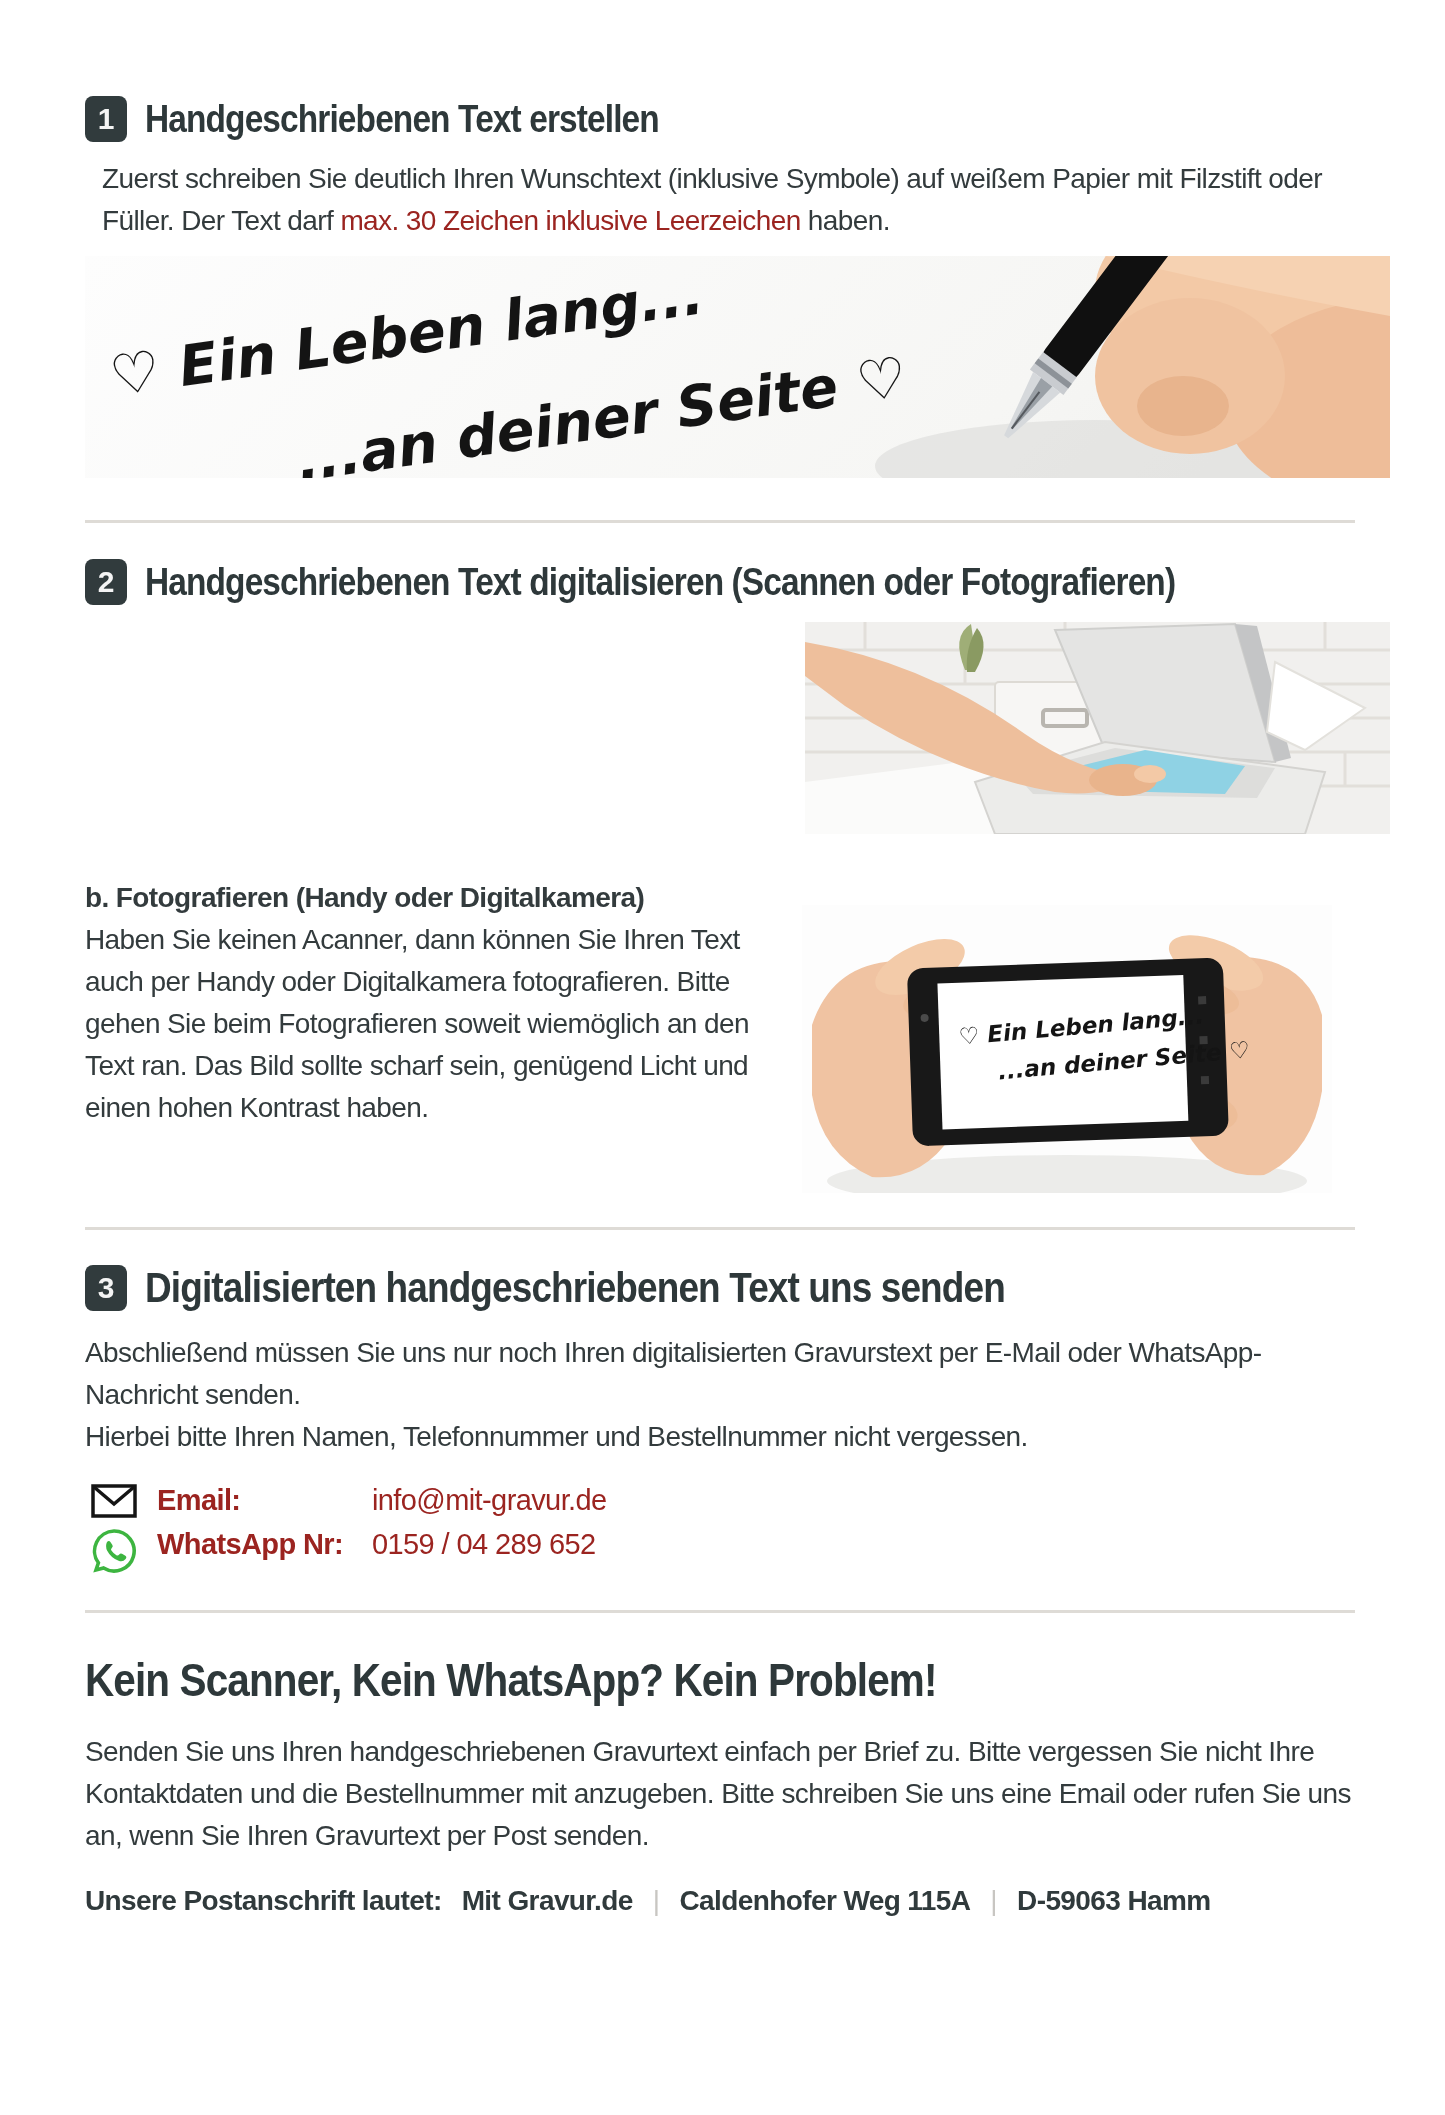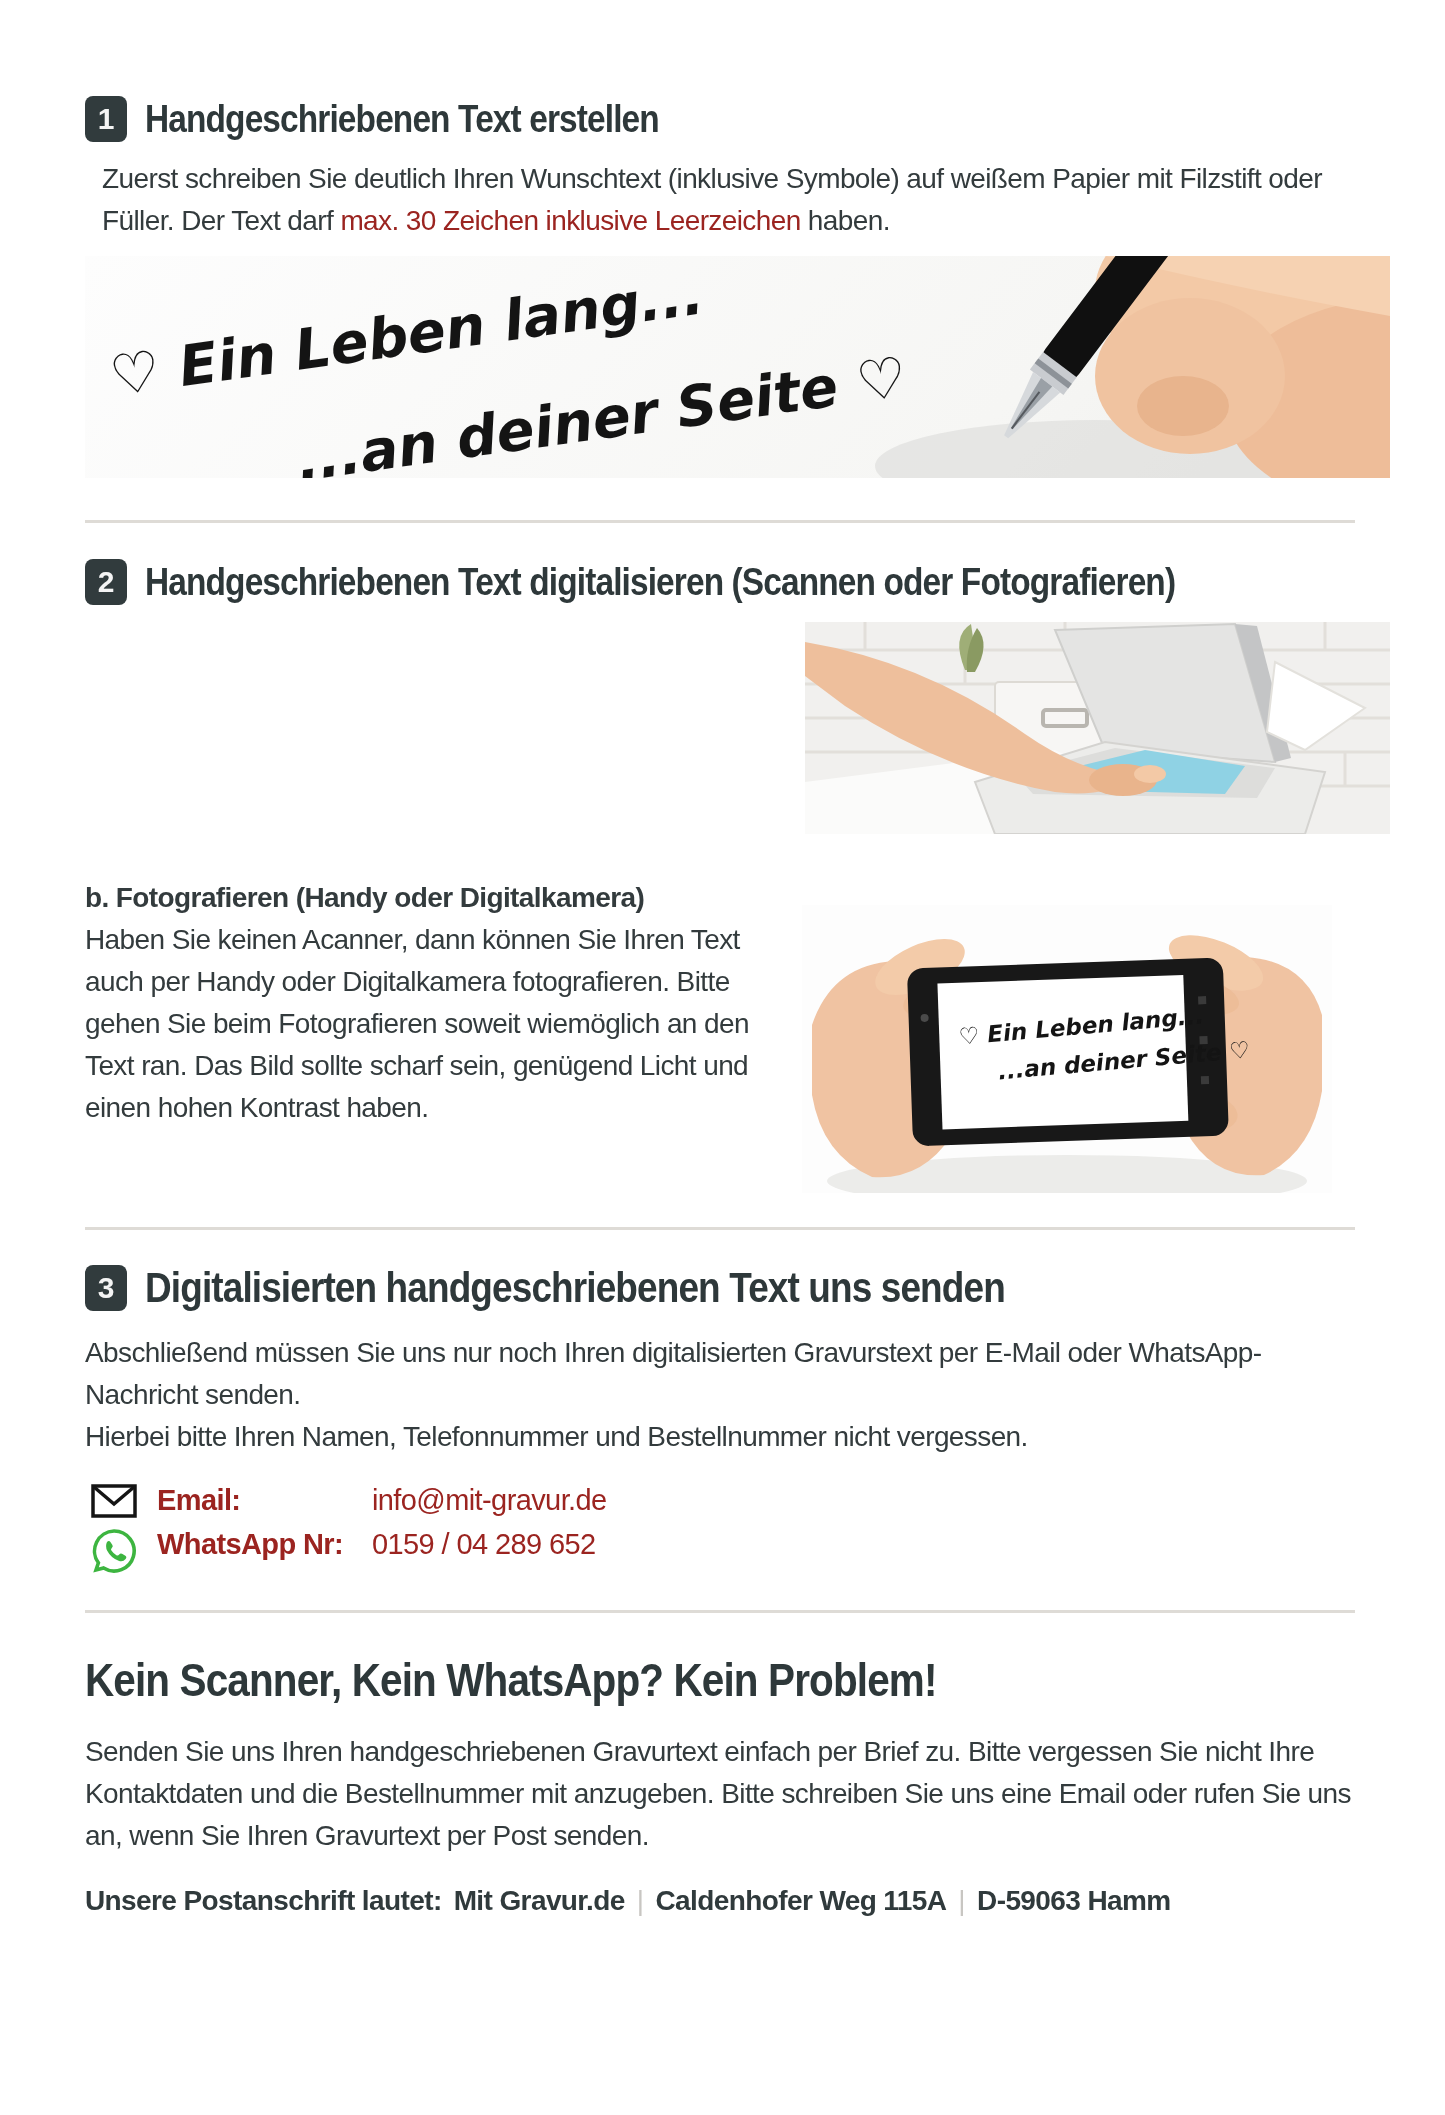--- a/index.html
+++ b/index.html
@@ -35,21 +35,21 @@
   .photo1{position:relative;margin-top:14px;width:1305px;height:222px;background:linear-gradient(135deg,#fdfdfd 0%,#f6f6f4 70%,#efefed 100%);}
 
   
   .contact-row{display:flex;align-items:flex-start;margin-bottom:10px;}
   .contact-icon{flex:0 0 66px;display:flex;align-items:center;}
   .contact-label{flex:0 0 215px;font-size:29px;font-weight:700;color:#9b2420;letter-spacing:-.6px;}
   .contact-value{font-size:29px;color:#9b2420;letter-spacing:-.6px;}
 
   
   .footer-heading{font-size:46px;font-weight:700;color:#2e383a;}
-  .address-line{display:flex;align-items:baseline;gap:12px;font-size:28px;letter-spacing:-.6px;font-weight:700;color:#303a3c;flex-wrap:nowrap;white-space:nowrap;}
+  .address-line{display:flex;align-items:baseline;gap:20px;font-size:28px;letter-spacing:-.6px;font-weight:700;color:#303a3c;flex-wrap:nowrap;white-space:nowrap;}
   .addr-sep{color:#c8c6c2;font-weight:400;}
 </style>
 </head>
 <body>
 
 <div class="page">
 
 
   <div class="step-head" style="margin-top:96px;">
     <div class="badge">1</div>

